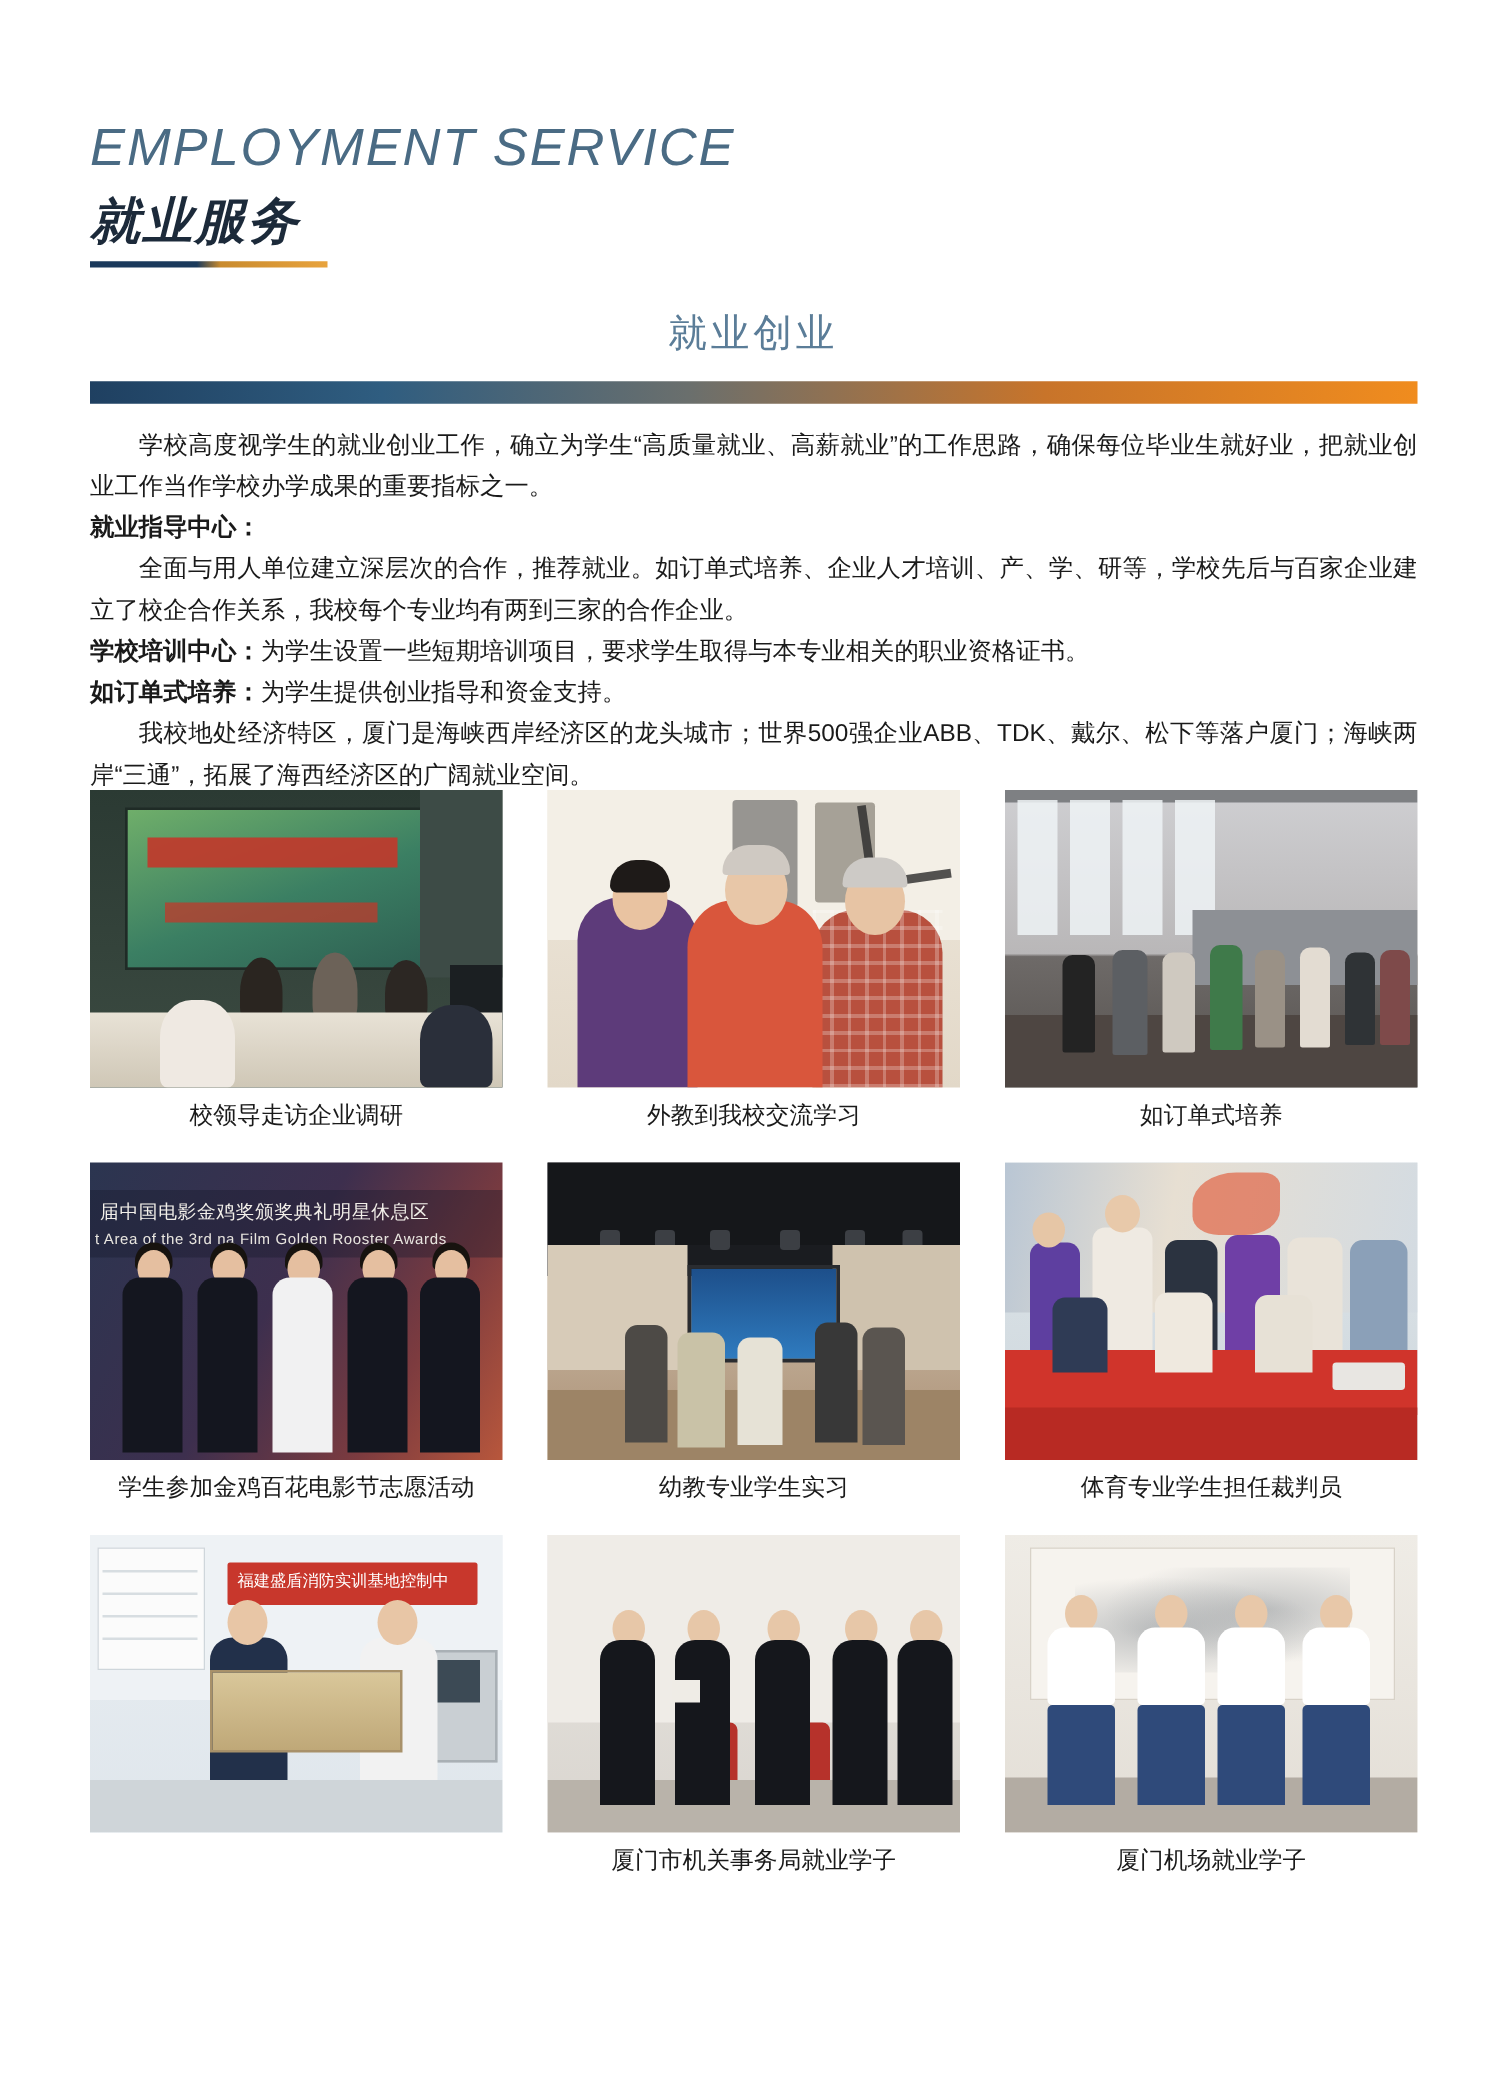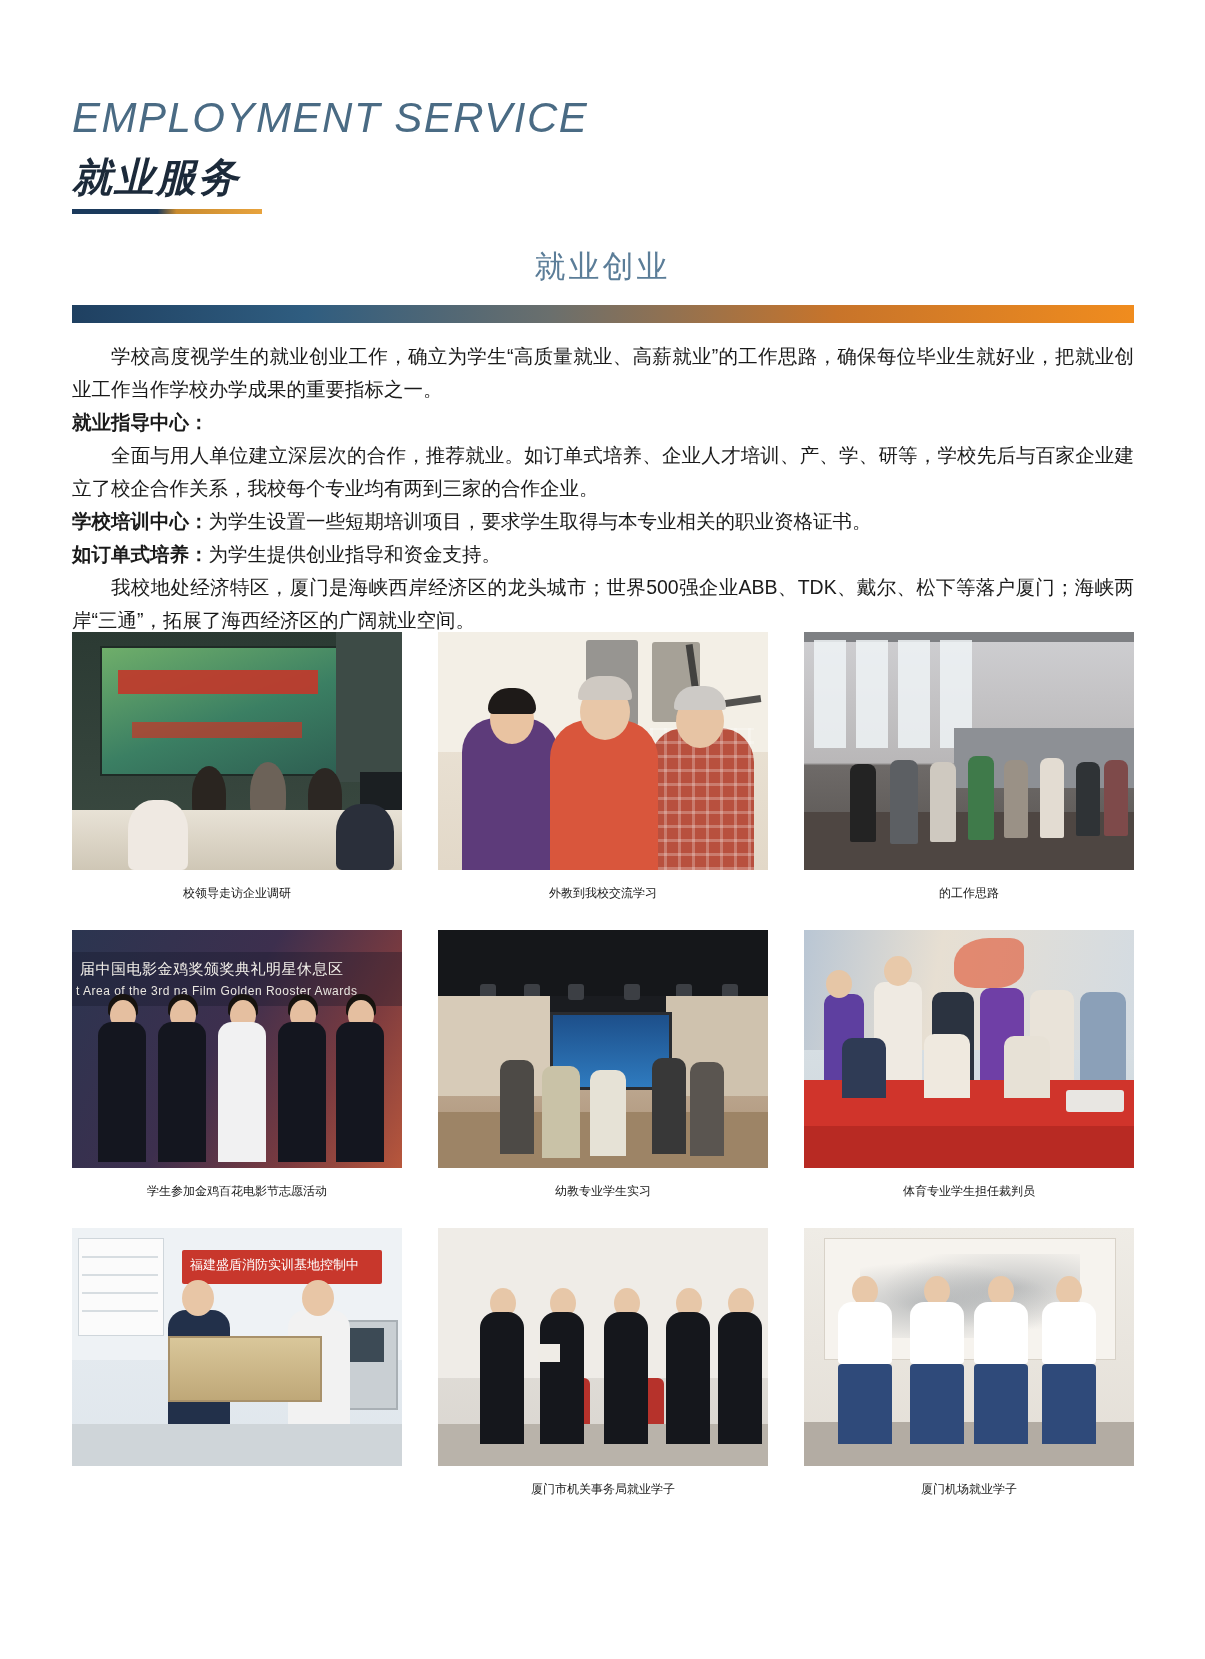--- a/index.html
+++ b/index.html
@@ -108,21 +108,21 @@
     margin-bottom: 14px;
   }
   .photo {
     width: 330px;
     height: 238px;
     overflow: hidden;
     position: relative;
     background: #777;
   }
   .caption {
-    font-size: 12px;
+    font-size: 19px;
     line-height: 46px;
     color: #1a1a1a;
     text-align: center;
     white-space: nowrap;
   }
 
   
   .ph { position: absolute; }
 
   
@@ -313,21 +313,21 @@
         <div class="ph floor"></div>
         <div class="ph pp" style="left:46px; top:132px; width:26px; height:78px; background:#232323;"></div>
         <div class="ph pp" style="left:86px; top:128px; width:28px; height:84px; background:#5c5f63;"></div>
         <div class="ph pp" style="left:126px; top:130px; width:26px; height:80px; background:#cfc9c0;"></div>
         <div class="ph pp" style="left:164px; top:124px; width:26px; height:84px; background:#3f7a4a;"></div>
         <div class="ph pp" style="left:200px; top:128px; width:24px; height:78px; background:#9a9186;"></div>
         <div class="ph pp" style="left:236px; top:126px; width:24px; height:80px; background:#e3dcd2;"></div>
         <div class="ph pp" style="left:272px; top:130px; width:24px; height:74px; background:#2f3336;"></div>
         <div class="ph pp" style="left:300px; top:128px; width:24px; height:76px; background:#7e4a4a;"></div>
       </div>
-      <div class="caption">的工作思路</div>
+      <div class="caption">如订单式培养</div>
     </div>
 
     <div class="cell">
       <div class="photo p4">
         <div class="ph banner"></div>
         <div class="ph btxt">届中国电影金鸡奖颁奖典礼明星休息区</div>
         <div class="ph btxt2">t Area of the 3rd  na Film Golden Rooster Awards</div>
         <div class="ph ghr" style="left:36px"></div>
           <div class="ph gh" style="left:38px"></div>
           <div class="ph g" style="left:26px"></div>

